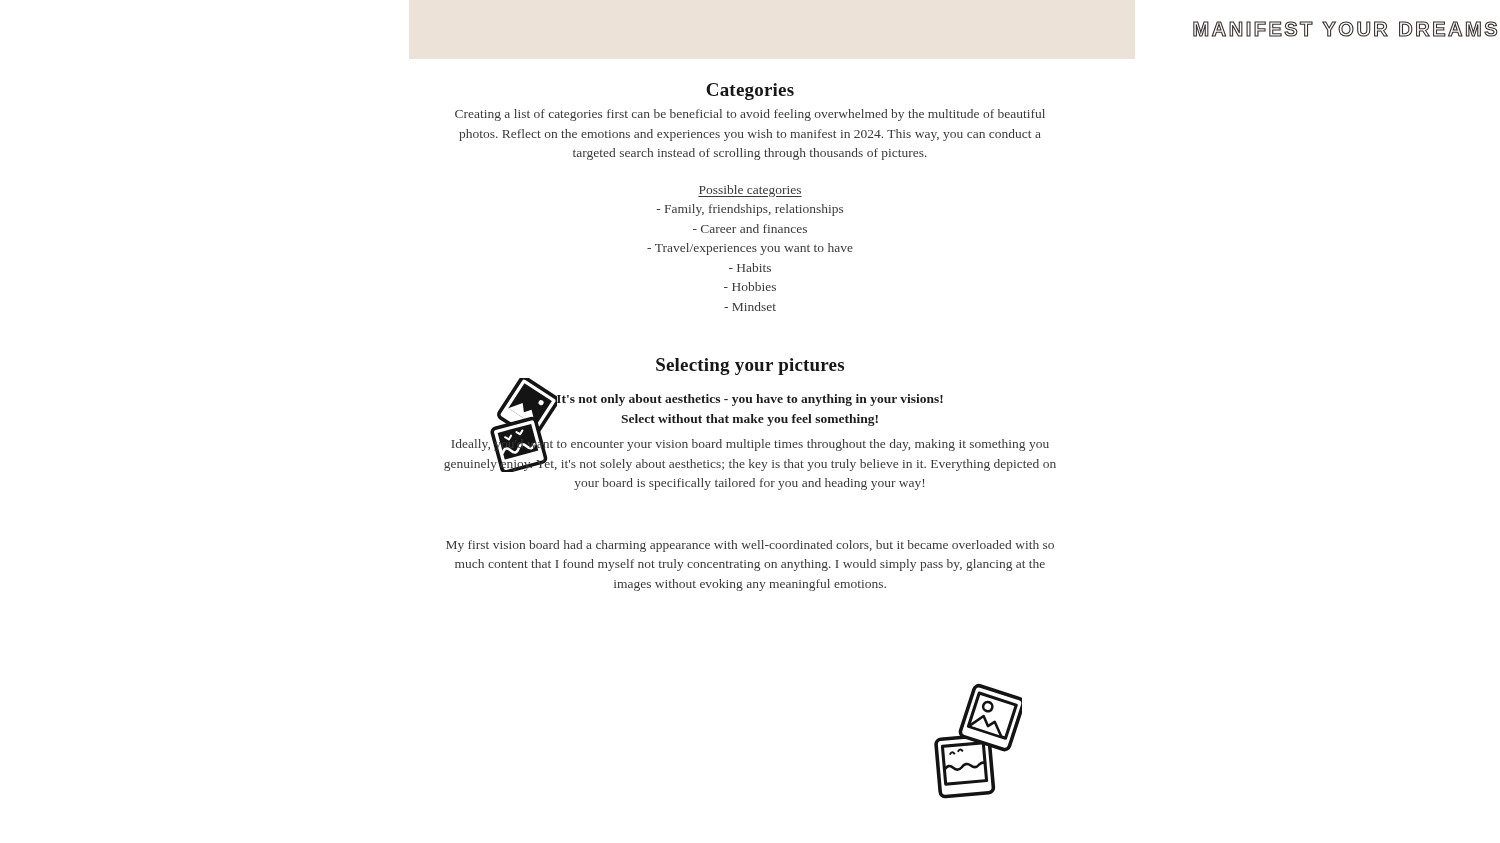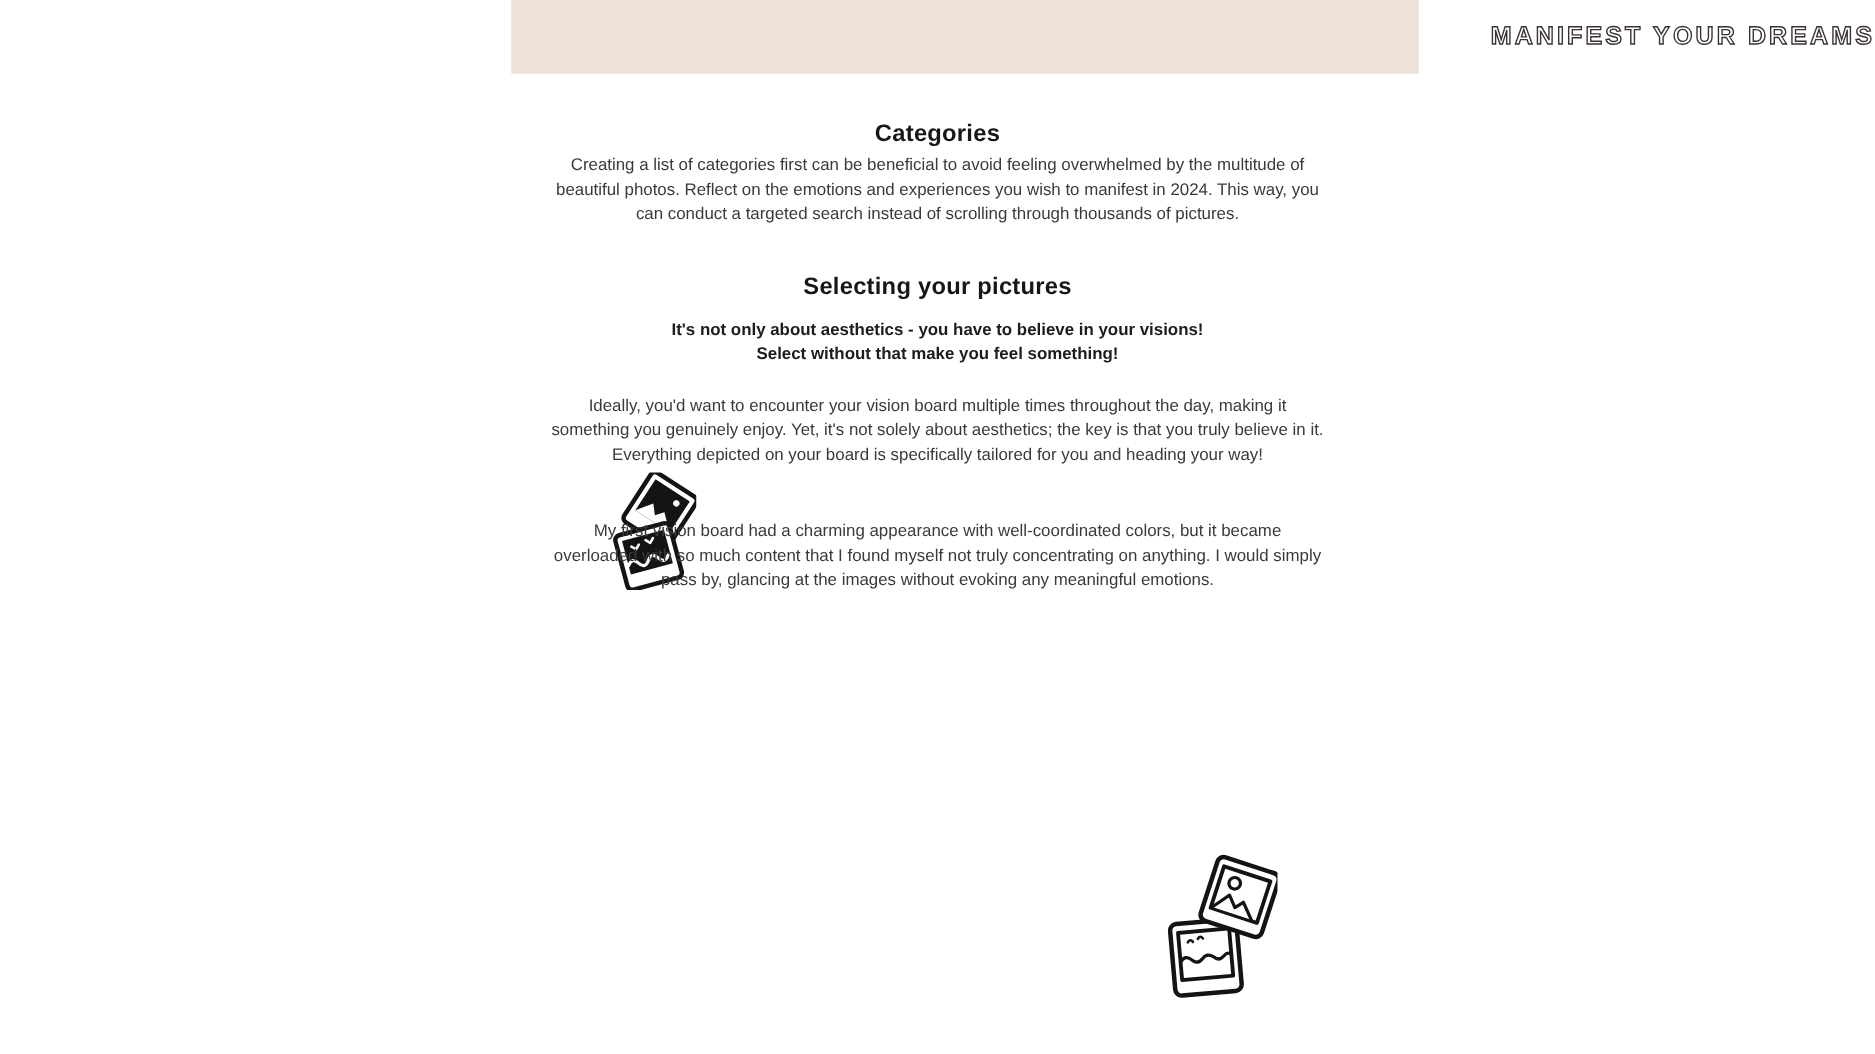--- a/index.html
+++ b/index.html
@@ -15,34 +15,34 @@
     display: flex; align-items: center; justify-content: flex-end;
   }
   .title-text {
     font-size: 20px; font-weight: 700; letter-spacing: 2.5px;
     color: transparent;
     -webkit-text-stroke: 1.1px #3a3231;
     text-transform: uppercase;
   }
 
   .content {
-    position: absolute; left: 440px; top: 59px; width: 620px;
+    position: absolute; left: 440px; top: 41px; width: 620px;
     text-align: center;
-    font-size: 13.5px; line-height: 19.5px; color: #3a3a3a;
+    font-size: 13.5px; line-height: 19.5px; color: #3a3a3a; font-family: Liberation Serif, serif;
   }
   .content h2 {
     font-size: 19px; line-height: 23px; font-weight: 700; color: #171717;
     margin-top: 37px; letter-spacing: 0.2px;
   }
   .intro { margin-top: 3px; }
   .cat-block { margin-top: 17px; }
   .cat-title { text-decoration: underline; text-underline-offset: 2px; }
   h2.selecting { }
   .callout { margin-top: 13px; font-weight: 700; color: #1d1d1d; }
-  .para { margin-top: 22px; }
+  .para { margin-top: 6px; }
   .para2 { margin-top: 42px; }
 
   .icon { position: absolute; }
   .icon-filled  { left: 489px; top: 378px; width: 68px; height: 94px; }
   .icon-outline { left: 930px; top: 682px; width: 92px; height: 121px; }
 </style>
 </head>
 <body>
 
 <div class="banner"></div>
@@ -63,25 +63,34 @@
     <path d="M17 55 l3 3 l3 -3" stroke="#ffffff" stroke-width="2" fill="none"></path>
     <path d="M29 53 l3 3 l3 -3" stroke="#ffffff" stroke-width="2" fill="none"></path>
     <path d="M11 69 q4 -6 8 0 q4 6 8 0 q4 -6 8 0 q4 6 8 0" stroke="#ffffff" stroke-width="2.5" fill="none"></path>
   </g>
 </svg>
 
 <main class="content">
   <h2>Categories</h2>
   <p class="intro">Creating a list of categories first can be beneficial to avoid feeling overwhelmed by the multitude of beautiful photos. Reflect on the emotions and experiences you wish to manifest in 2024. This way, you can conduct a targeted search instead of scrolling through thousands of pictures.</p>
 
+  <div class="cat-block">
+    <div class="cat-title">Possible categories</div>
+    <div class="cat-item">- Family, friendships, relationships</div>
+    <div class="cat-item">- Career and finances</div>
+    <div class="cat-item">- Travel/experiences you want to have</div>
+    <div class="cat-item">- Habits</div>
+    <div class="cat-item">- Hobbies</div>
+    <div class="cat-item">- Mindset</div>
+  </div>
 
   <h2 class="selecting">Selecting your pictures</h2>
 
   <div class="callout">
-    <div>It's not only about aesthetics - you have to believe in your visions!</div>
+    <div>It's not only about aesthetics - you have to anything in your visions!</div>
     <div>Select without that make you feel something!</div>
   </div>
 
   <p class="para">Ideally, you'd want to encounter your vision board multiple times throughout the day, making it something you genuinely enjoy. Yet, it's not solely about aesthetics; the key is that you truly believe in it. Everything depicted on your board is specifically tailored for you and heading your way!</p>
   <p class="para para2">My first vision board had a charming appearance with well-coordinated colors, but it became overloaded with so much content that I found myself not truly concentrating on anything. I would simply pass by, glancing at the images without evoking any meaningful emotions.</p>
 </main>
 
 <svg class="icon icon-outline" viewBox="0 0 88 118" aria-hidden="true">
   <g transform="rotate(-5 32 82)" stroke-linejoin="round" stroke-linecap="round">
     <rect x="7" y="54" width="52" height="56" rx="5" fill="#ffffff" stroke="#141414" stroke-width="3.5"></rect>

